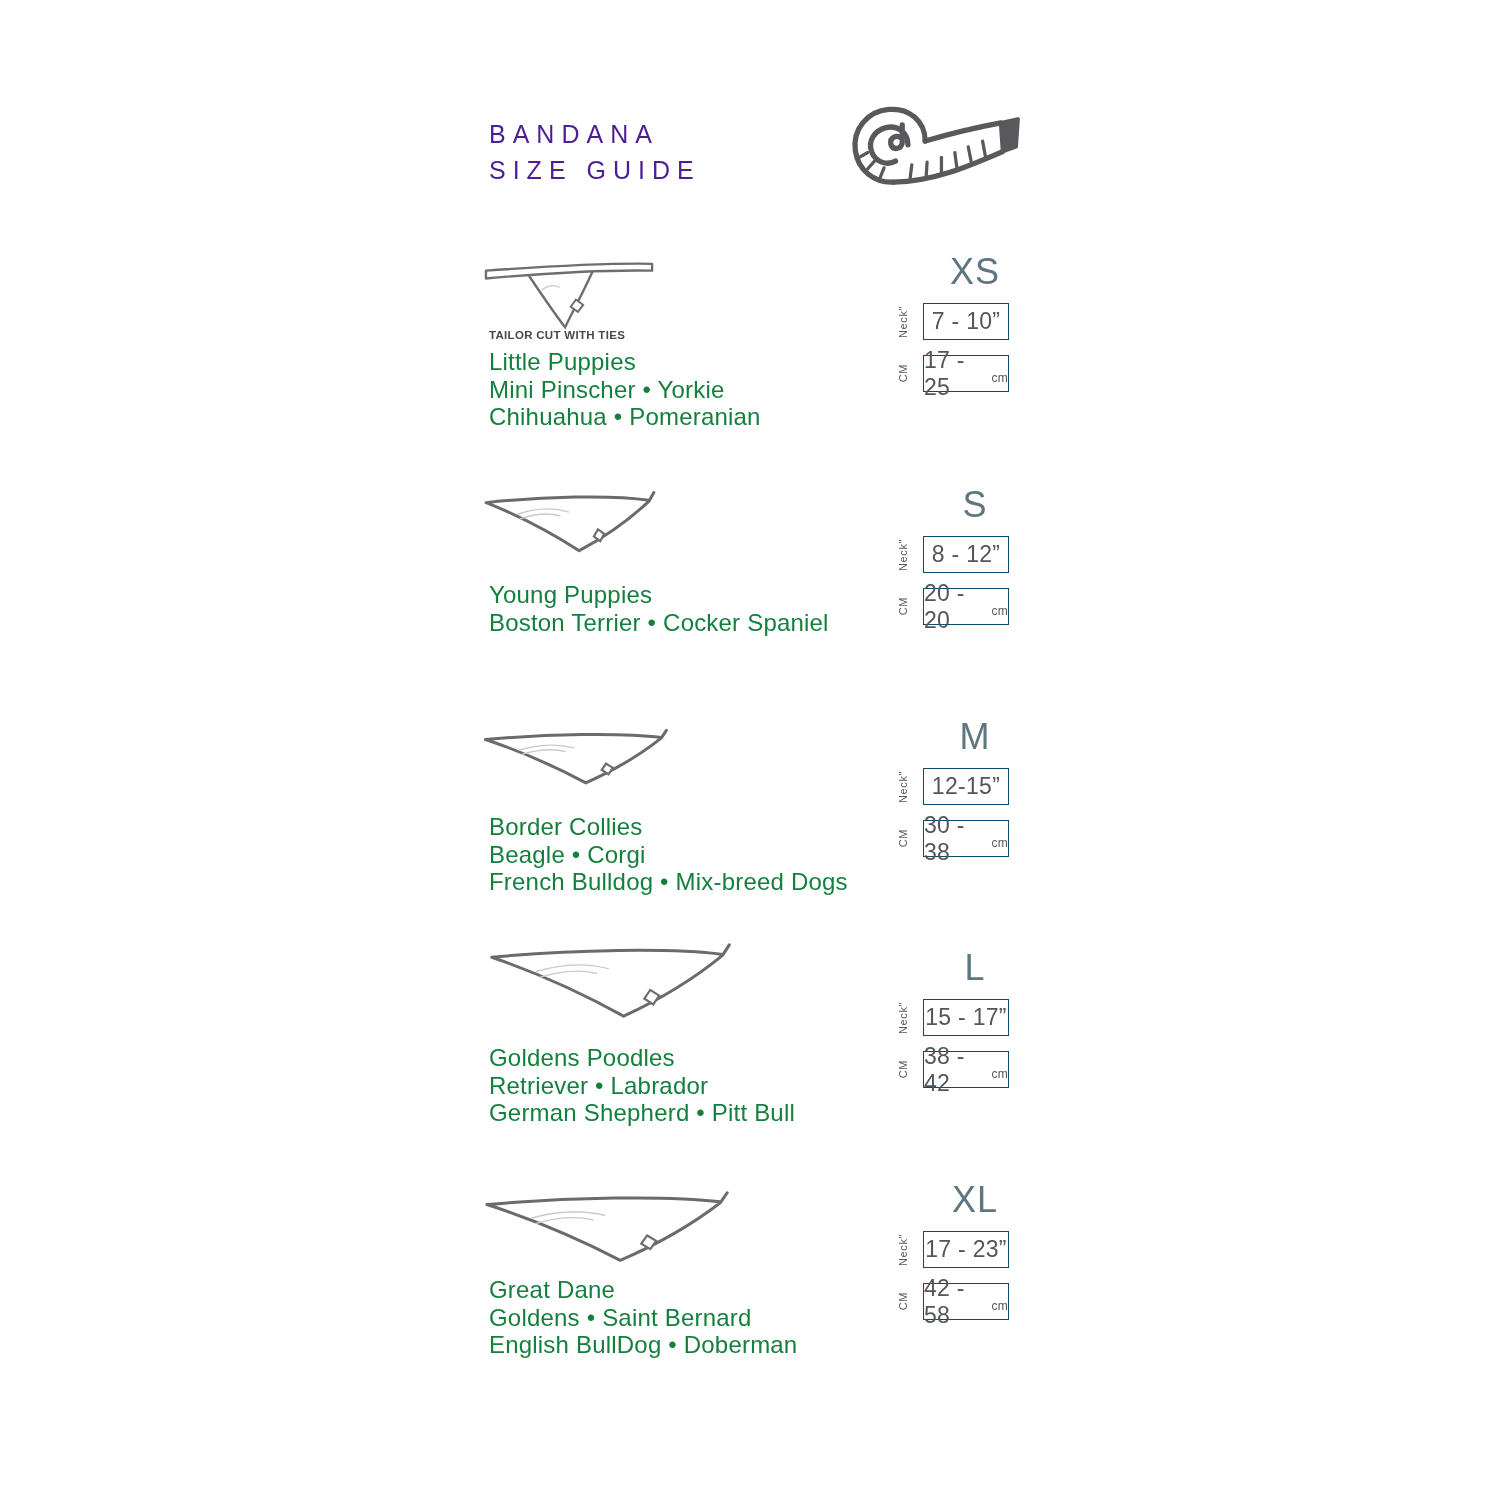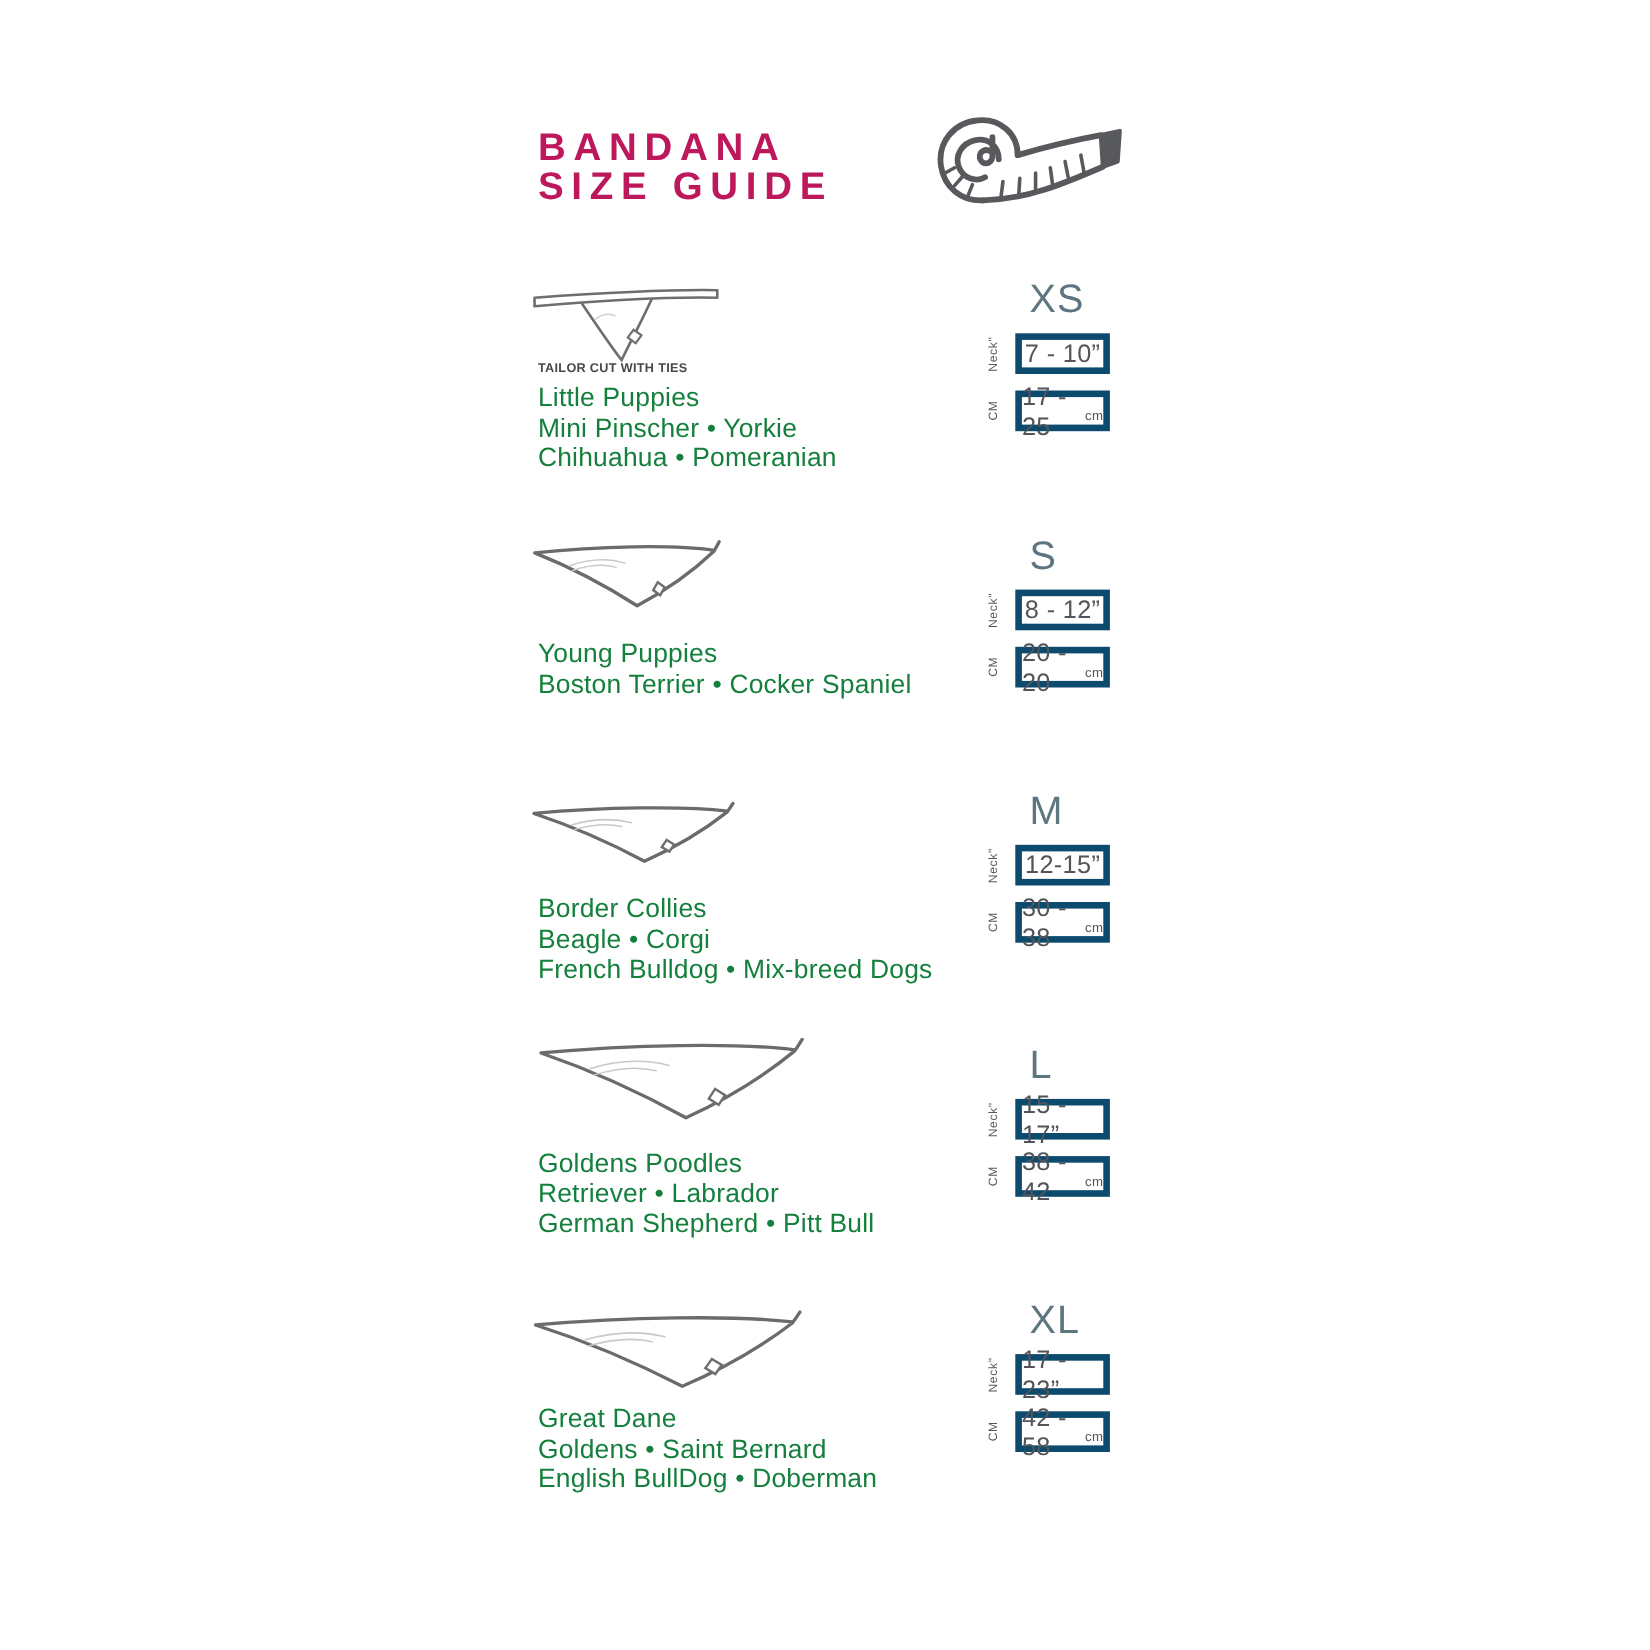--- a/index.html
+++ b/index.html
@@ -3,22 +3,22 @@
 <meta charset="utf-8">
 <style>
   html,body{margin:0;padding:0;background:#ffffff;}
   body{
     width:1500px;height:1500px;position:relative;overflow:hidden;
     font-family:"Liberation Sans", sans-serif;
     -webkit-font-smoothing:antialiased;
   }
   .page-title{
     position:absolute;left:489px;top:116px;
-    font-size:35px;line-height:36px;letter-spacing:7px;
-    color:#be185d;font-weight:700;white-space:pre-line;
+    font-size:25px;line-height:36px;letter-spacing:7px;
+    color:#4c1d95;font-weight:400;white-space:pre-line;
   }
   .tape-icon{position:absolute;left:838px;top:98px;}
 
   .row{position:absolute;left:0;width:1500px;height:232px;}
   .row-xs{top:248px;} .row-s{top:481px;} .row-m{top:713px;}
   .row-l{top:944px;} .row-xl{top:1176px;}
 
   .bandana{position:absolute;overflow:visible;}
   .row-xs .bandana{left:482px;top:7px;width:178px;height:88px;}
   .row-s  .bandana{left:482px;top:10px;width:178px;height:62px;}
@@ -28,37 +28,37 @@
 
   .note{
     position:absolute;left:489px;top:81px;
     font-size:11.5px;letter-spacing:0.3px;color:#46484c;font-weight:bold;
   }
   .breeds{
     position:absolute;left:489px;top:100px;
     font-size:24px;line-height:27.5px;color:#15803d;letter-spacing:0.2px;
   }
   .size-code{
-    position:absolute;left:936px;top:4px;width:150px;
-    text-align:left;font-size:36px;line-height:40px;
+    position:absolute;left:900px;top:4px;width:150px;
+    text-align:center;font-size:36px;line-height:40px;
     color:#5e7680;letter-spacing:1px;
   }
   .measure{
     position:absolute;left:897px;display:flex;align-items:center;
   }
   .measure-neck{top:55px;}
   .measure-cm{top:107px;}
   .vlabel{
     width:26px;display:flex;justify-content:center;
     writing-mode:vertical-rl;transform:rotate(180deg);
     font-size:11px;color:#55575a;letter-spacing:0.6px;
   }
   .mbox{
     box-sizing:border-box;width:86px;height:37px;
-    border:6px solid #0c4a6e;background:#fff;
+    border:1px solid #0c4a6e;background:#fff;
     display:flex;align-items:center;justify-content:center;
     font-size:23px;color:#53555a;letter-spacing:0.3px;
   }
   .mbox .unit{font-size:12px;position:relative;top:4px;margin-left:1px;}
 </style>
 </head>
 <body>
 
 <svg width="0" height="0" style="position:absolute" aria-hidden="true">
   <defs>

